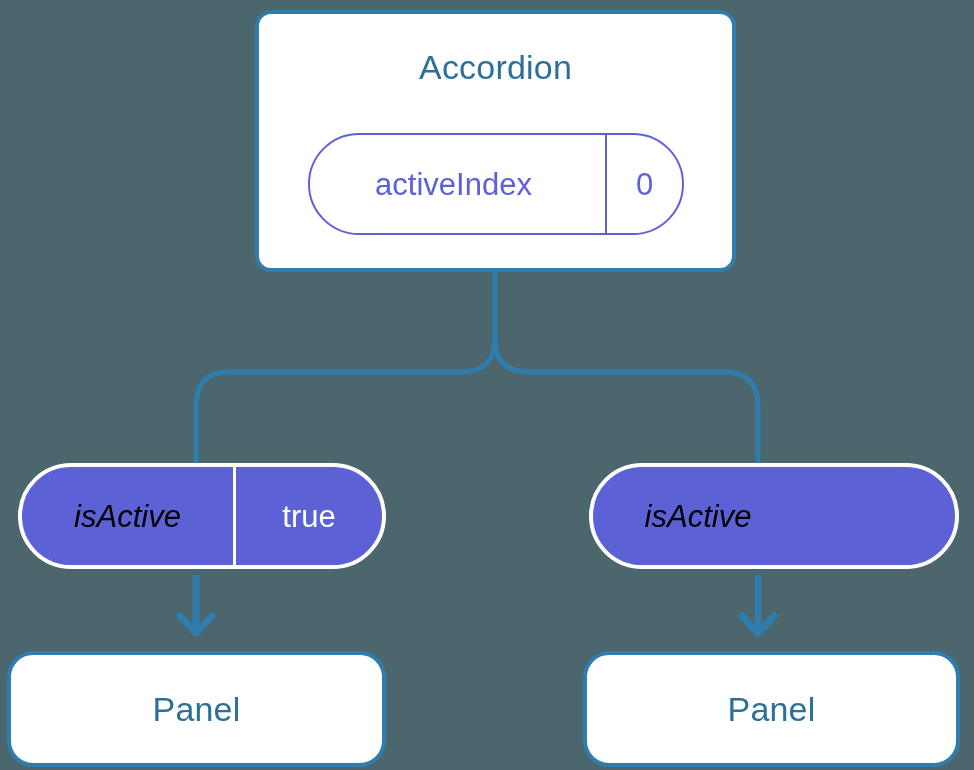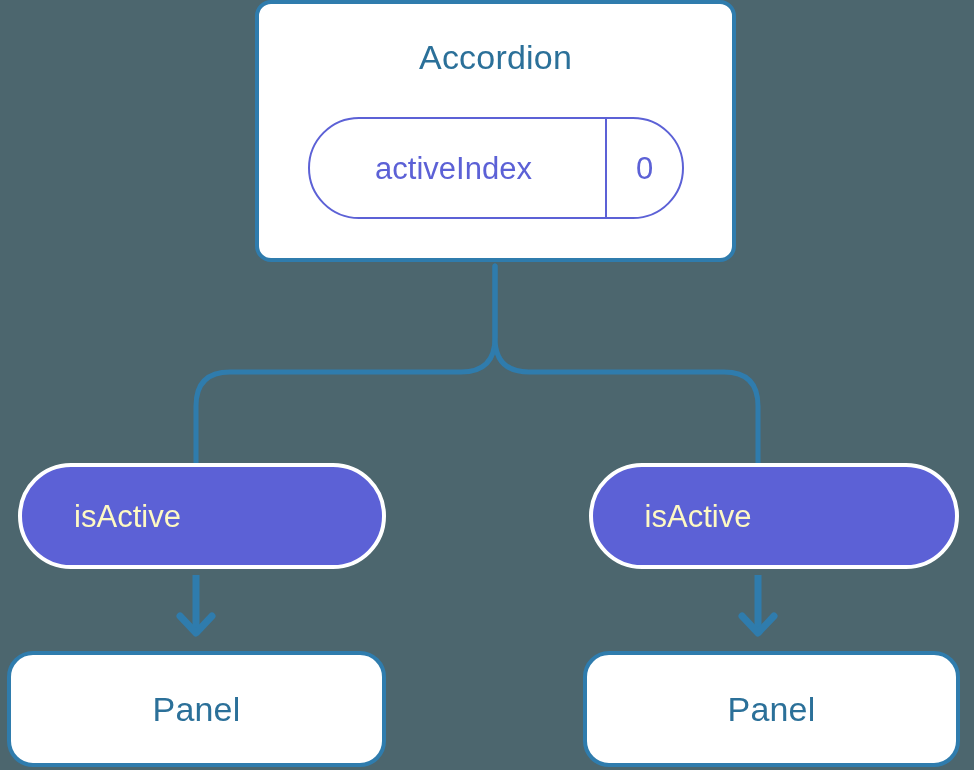--- a/index.html
+++ b/index.html
@@ -45,21 +45,21 @@
   .comp-title {
     color: #2b7099;
     font-size: 34px;
     font-weight: 400;
     letter-spacing: 0.2px;
     line-height: 1;
   }
 
   #accordion-box {
     left: 255px;
-    top: 0;
+    top: 10px;
     width: 481px;
     height: 262px;
     border-radius: 16px;
     justify-content: flex-start;
     padding-top: 36px;
   }
   #panel-box-left {
     left: 7px;
     top: 651px;
     width: 379px;
@@ -88,21 +88,21 @@
     justify-content: center;
     box-sizing: border-box;
     font-size: 31px;
     line-height: 1;
     white-space: nowrap;
   }
 
   
   #state-pill-accordion {
     left: 308px;
-    top: 117px;
+    top: 133px;
     width: 376px;
     height: 102px;
     border: 2px solid #5c61d6;
     background: transparent;
     gap: 14px;
   }
   #state-pill-accordion .pill-key {
     width: 281px;
     color: #5c61d6;
     padding-left: 6px;
@@ -112,21 +112,22 @@
     color: #5c61d6;
     border-left: 2px solid #5c61d6;
   }
 
   
   .pill-filled {
     border: 4px solid #ffffff;
     background: #5c61d6;
   }
   .pill-filled .pill-key {
-    color: #fef9c3;
+    color: #000000;
+    font-style: italic;
   }
   .pill-filled .pill-val {
     color: #ffffff;
     border-left: 3px solid #ffffff;
   }
 
   #state-pill-left {
     left: 18px;
     top: 463px;
     width: 368px;
@@ -173,20 +174,21 @@
     <div class="comp-title">Accordion</div>
   </div>
 
   <div id="state-pill-accordion" class="pill">
     <div class="pill-key">activeIndex</div>
     <div class="pill-val">0</div>
   </div>
 
   <div id="state-pill-left" class="pill pill-filled">
     <div class="pill-key">isActive</div>
+    <div class="pill-val">true</div>
   </div>
 
   <div id="state-pill-right" class="pill pill-filled">
     <div class="pill-key">isActive</div>
   </div>
 
   <div id="panel-box-left" class="comp-box">
     <div class="comp-title">Panel</div>
   </div>
 

